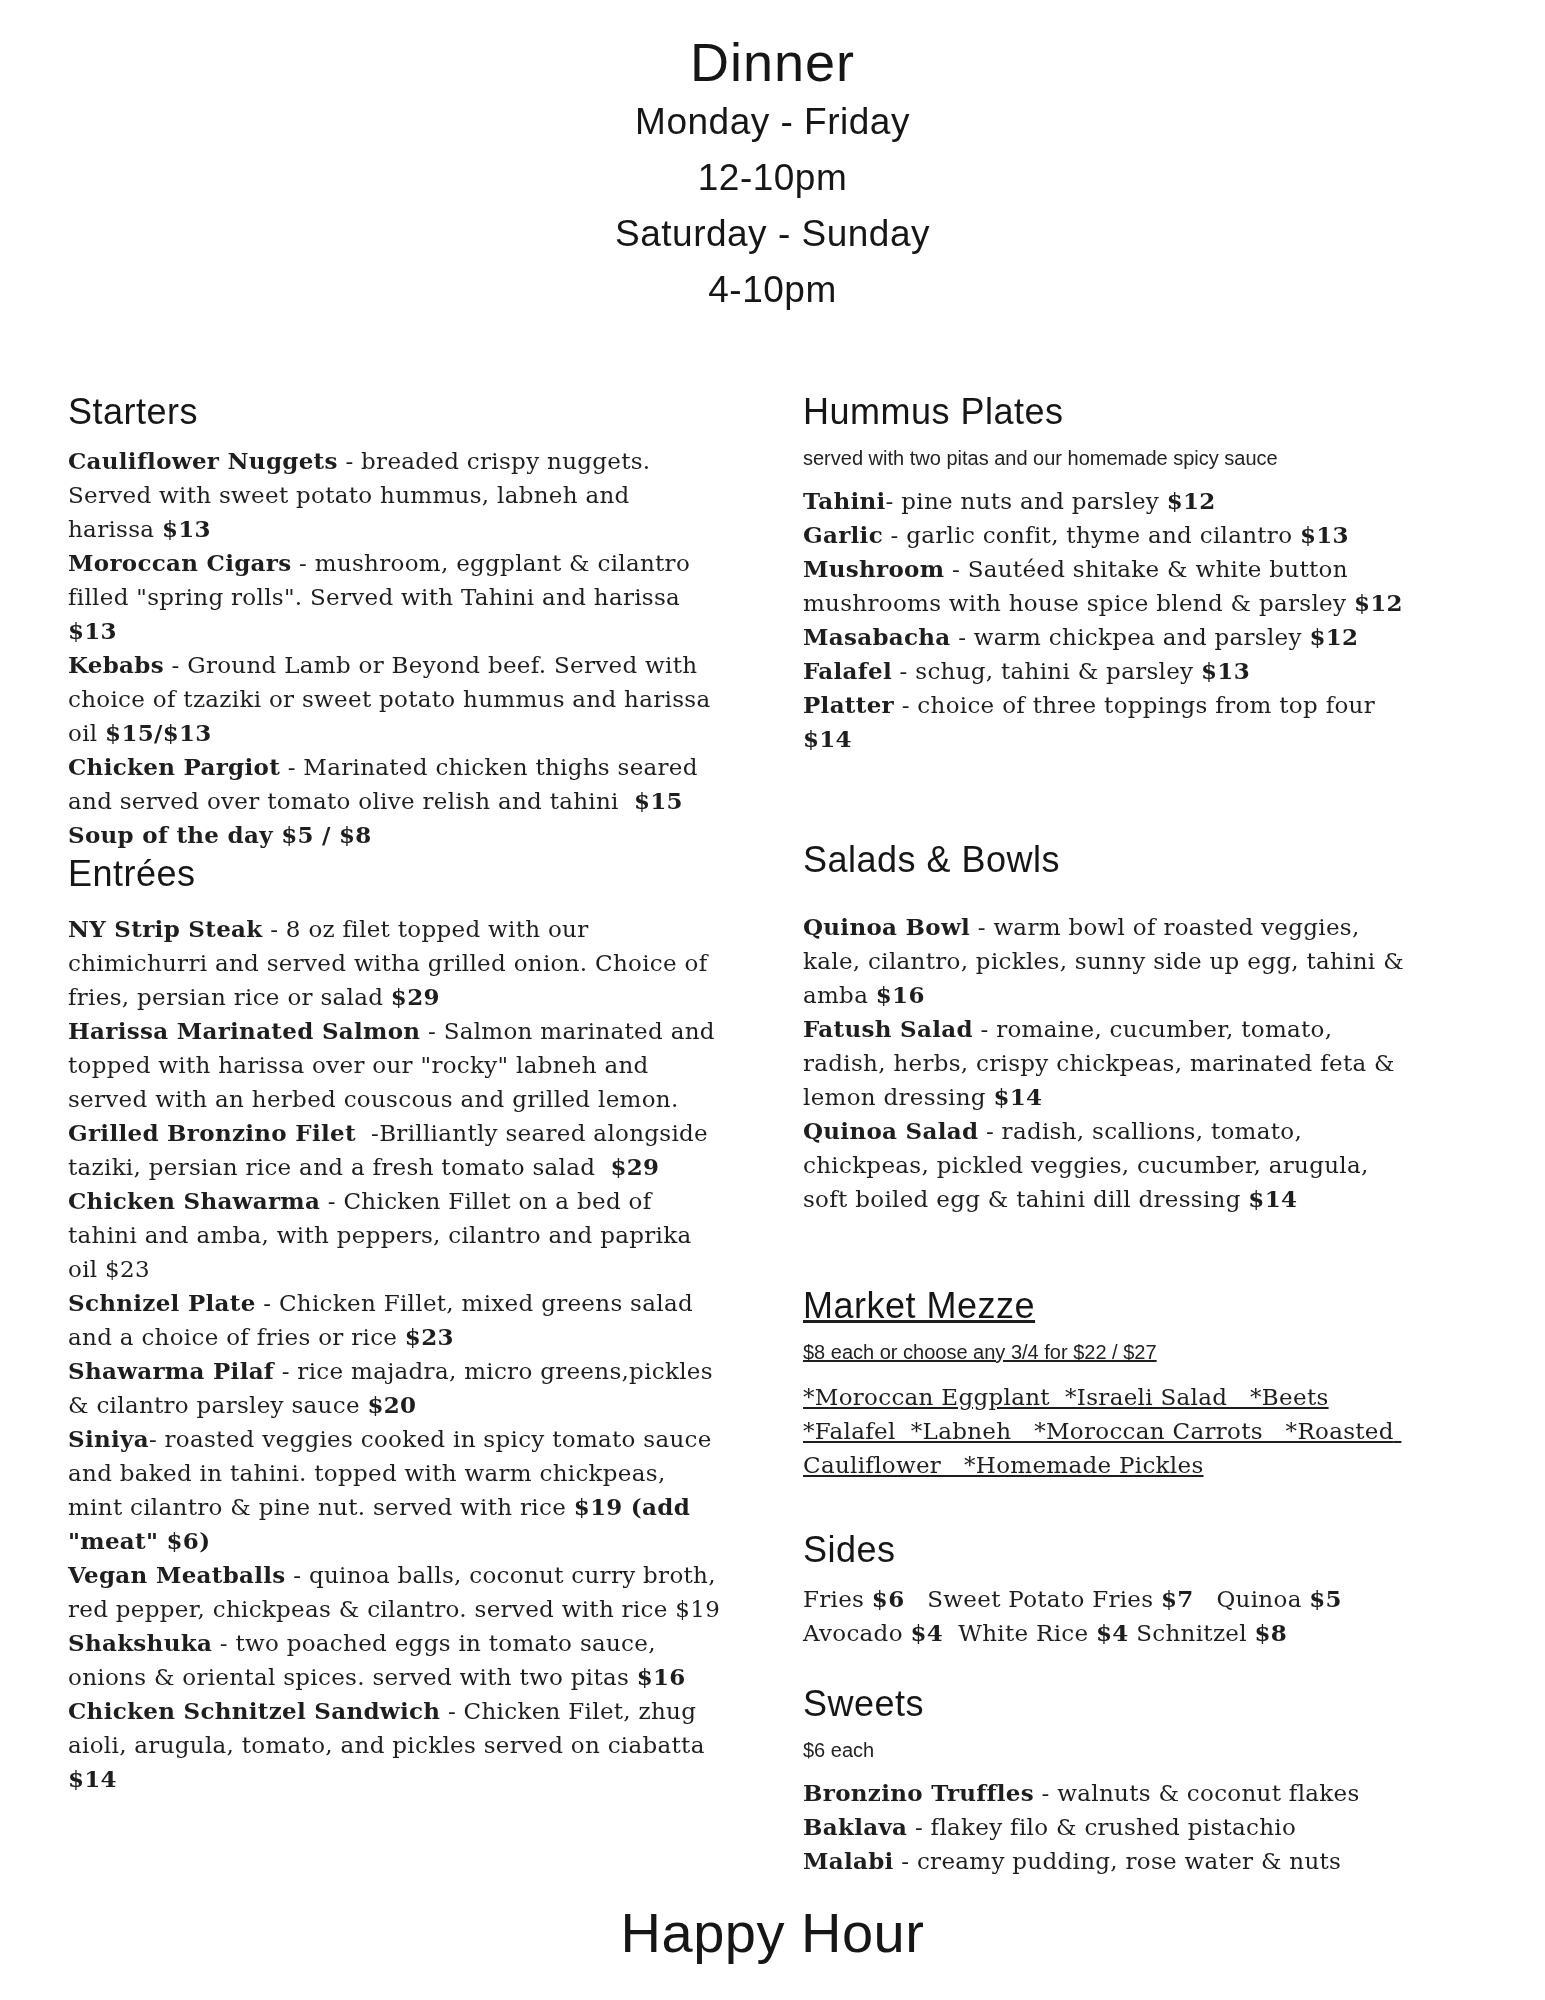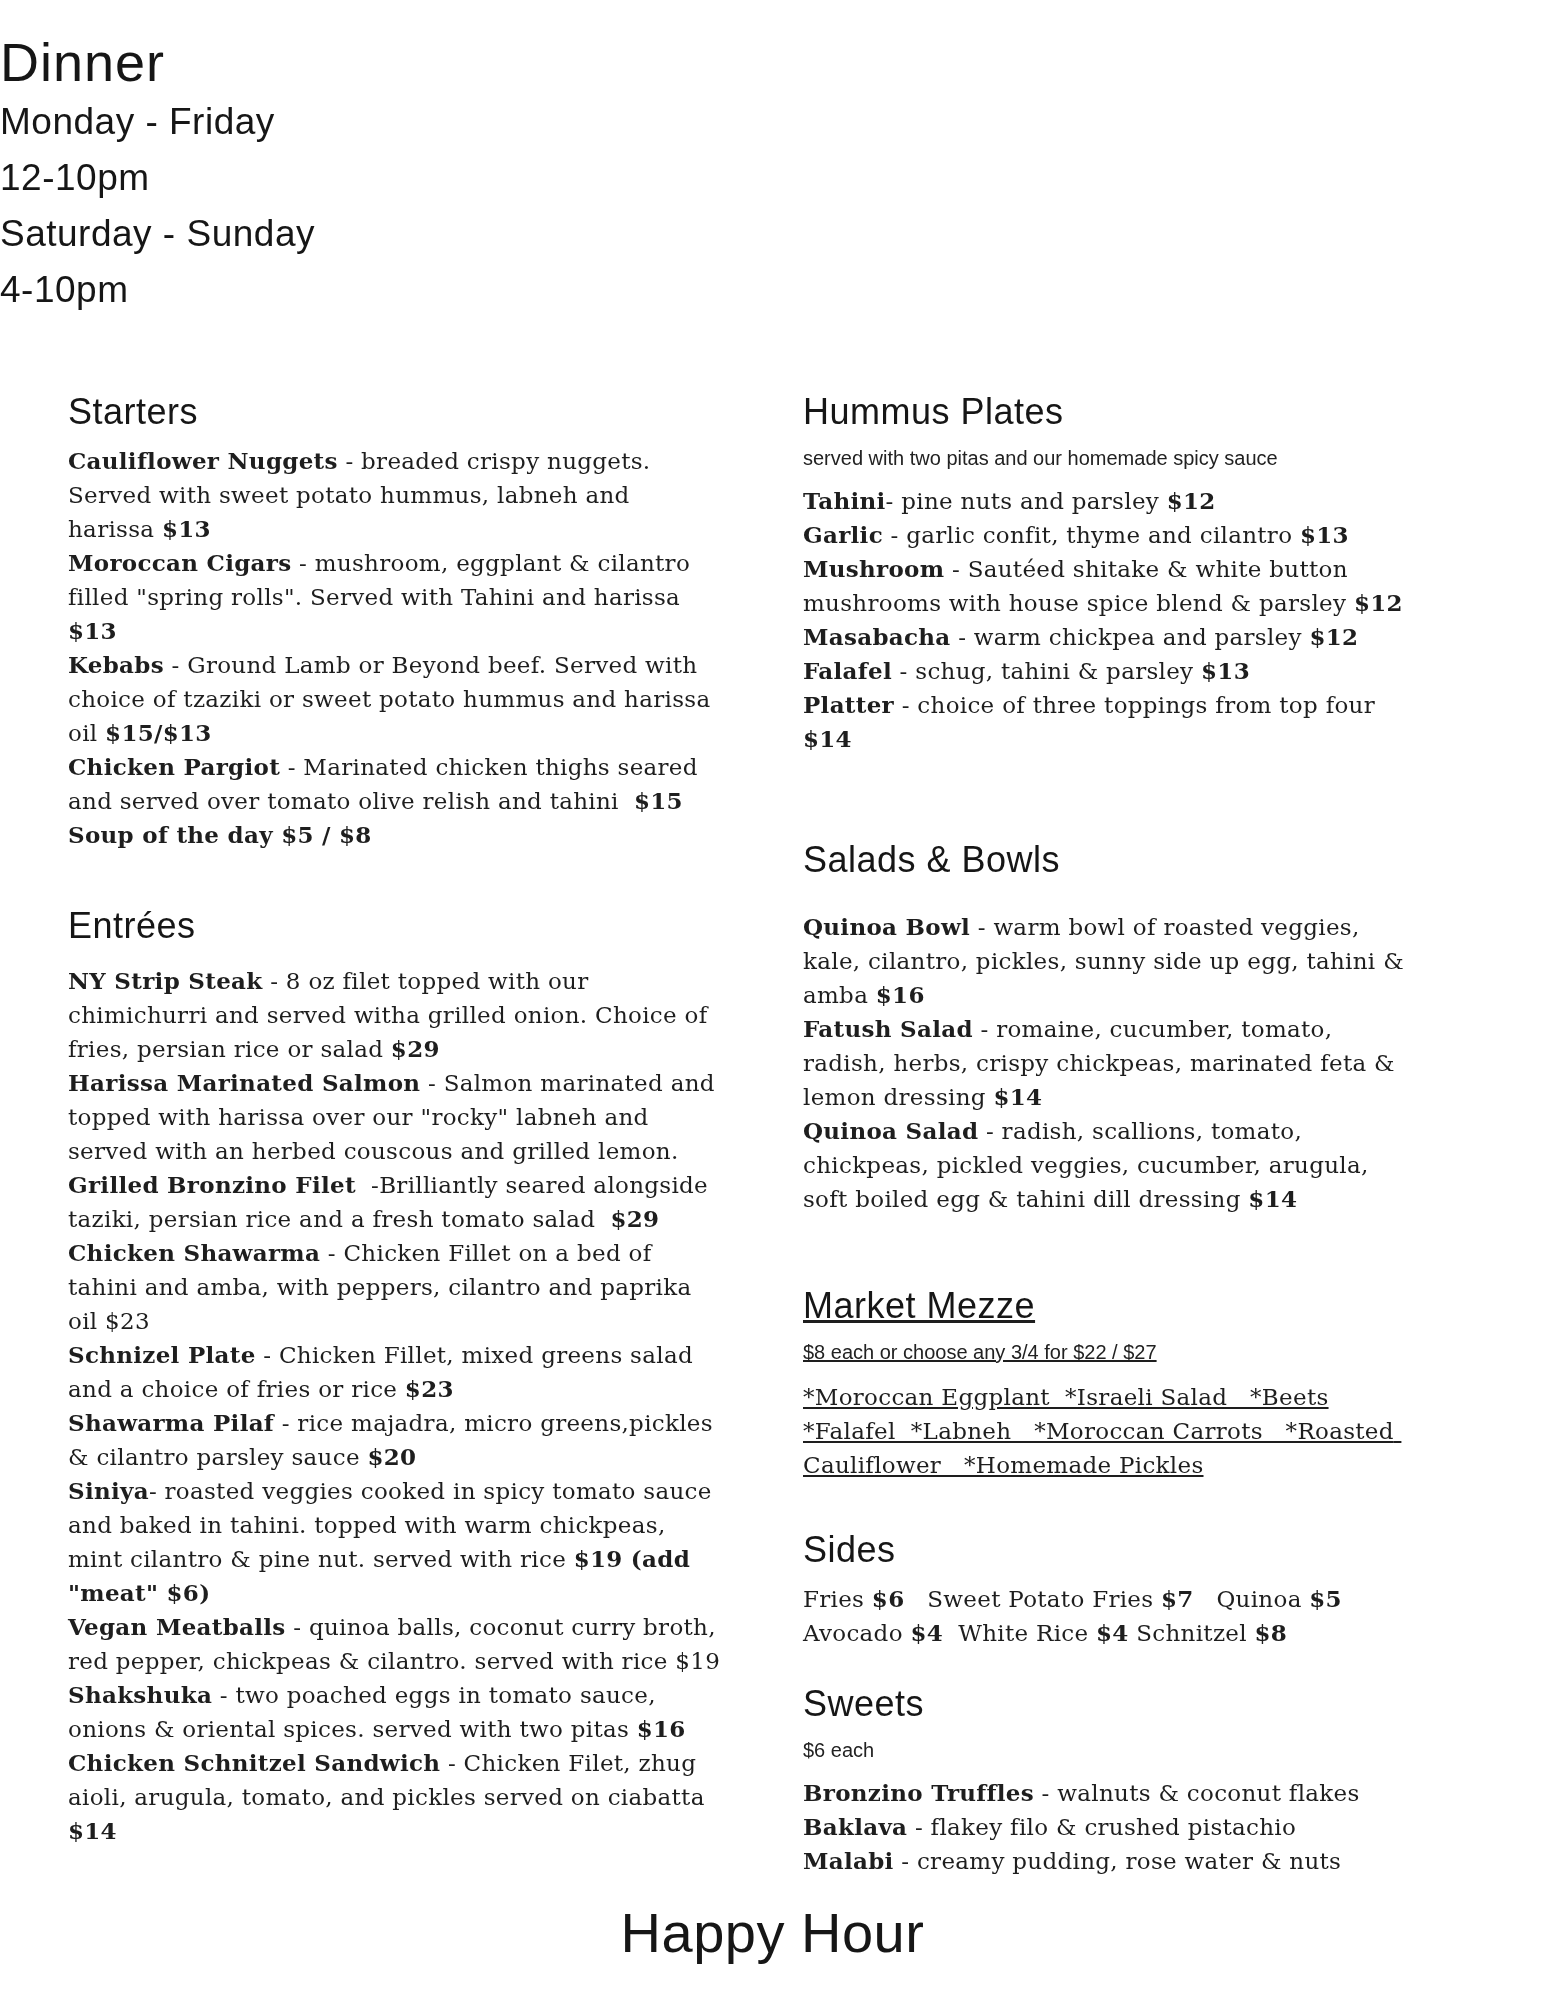--- a/index.html
+++ b/index.html
@@ -5,21 +5,21 @@
   * { margin:0; padding:0; box-sizing:border-box; }
   html,body { background:#ffffff; }
   body {
     width:1545px; height:2000px; overflow:hidden;
     color:#1e1e1e;
     font-family:"DejaVu Serif", serif;
   }
   .page { position:relative; width:1545px; height:2000px; padding-top:30px; }
 
   
-  .menu-header { }
+  .menu-header { text-align:center; }
   .menu-title {
     font-family:"Liberation Sans", sans-serif;
     font-weight:400; font-size:54px; line-height:64px;
     letter-spacing:1px; color:#161616;
   }
   .sched-line {
     font-family:"Liberation Sans", sans-serif;
     font-weight:400; font-size:37px; line-height:56px;
     letter-spacing:0.5px; color:#161616;
   }
@@ -42,21 +42,21 @@
   }
   .menu-item {
     font-size:23px; line-height:34px;
     letter-spacing:0.3px; color:#1e1e1e;
     white-space:pre-wrap;
   }
   .seg.bold { font-weight:bold; }
 
   
   #sec-starters .items { margin-top:4px; }
-  #sec-entrees  { margin-top:52px; }
+  #sec-entrees  { }
   #sec-entrees .items { margin-top:16px; }
   #sec-hummus .items { margin-top:2px; }
   #sec-salads { margin-top:82px; }
   #sec-salads .items { margin-top:28px; }
   #sec-mezze  { margin-top:68px;text-decoration:underline; }
   #sec-mezze .items { margin-top:14px; }
   #sec-sides  { margin-top:46px; }
   #sec-sides .items { margin-top:6px; }
   #sec-sweets { margin-top:32px; }
   #sec-sweets .items { margin-top:4px; }

